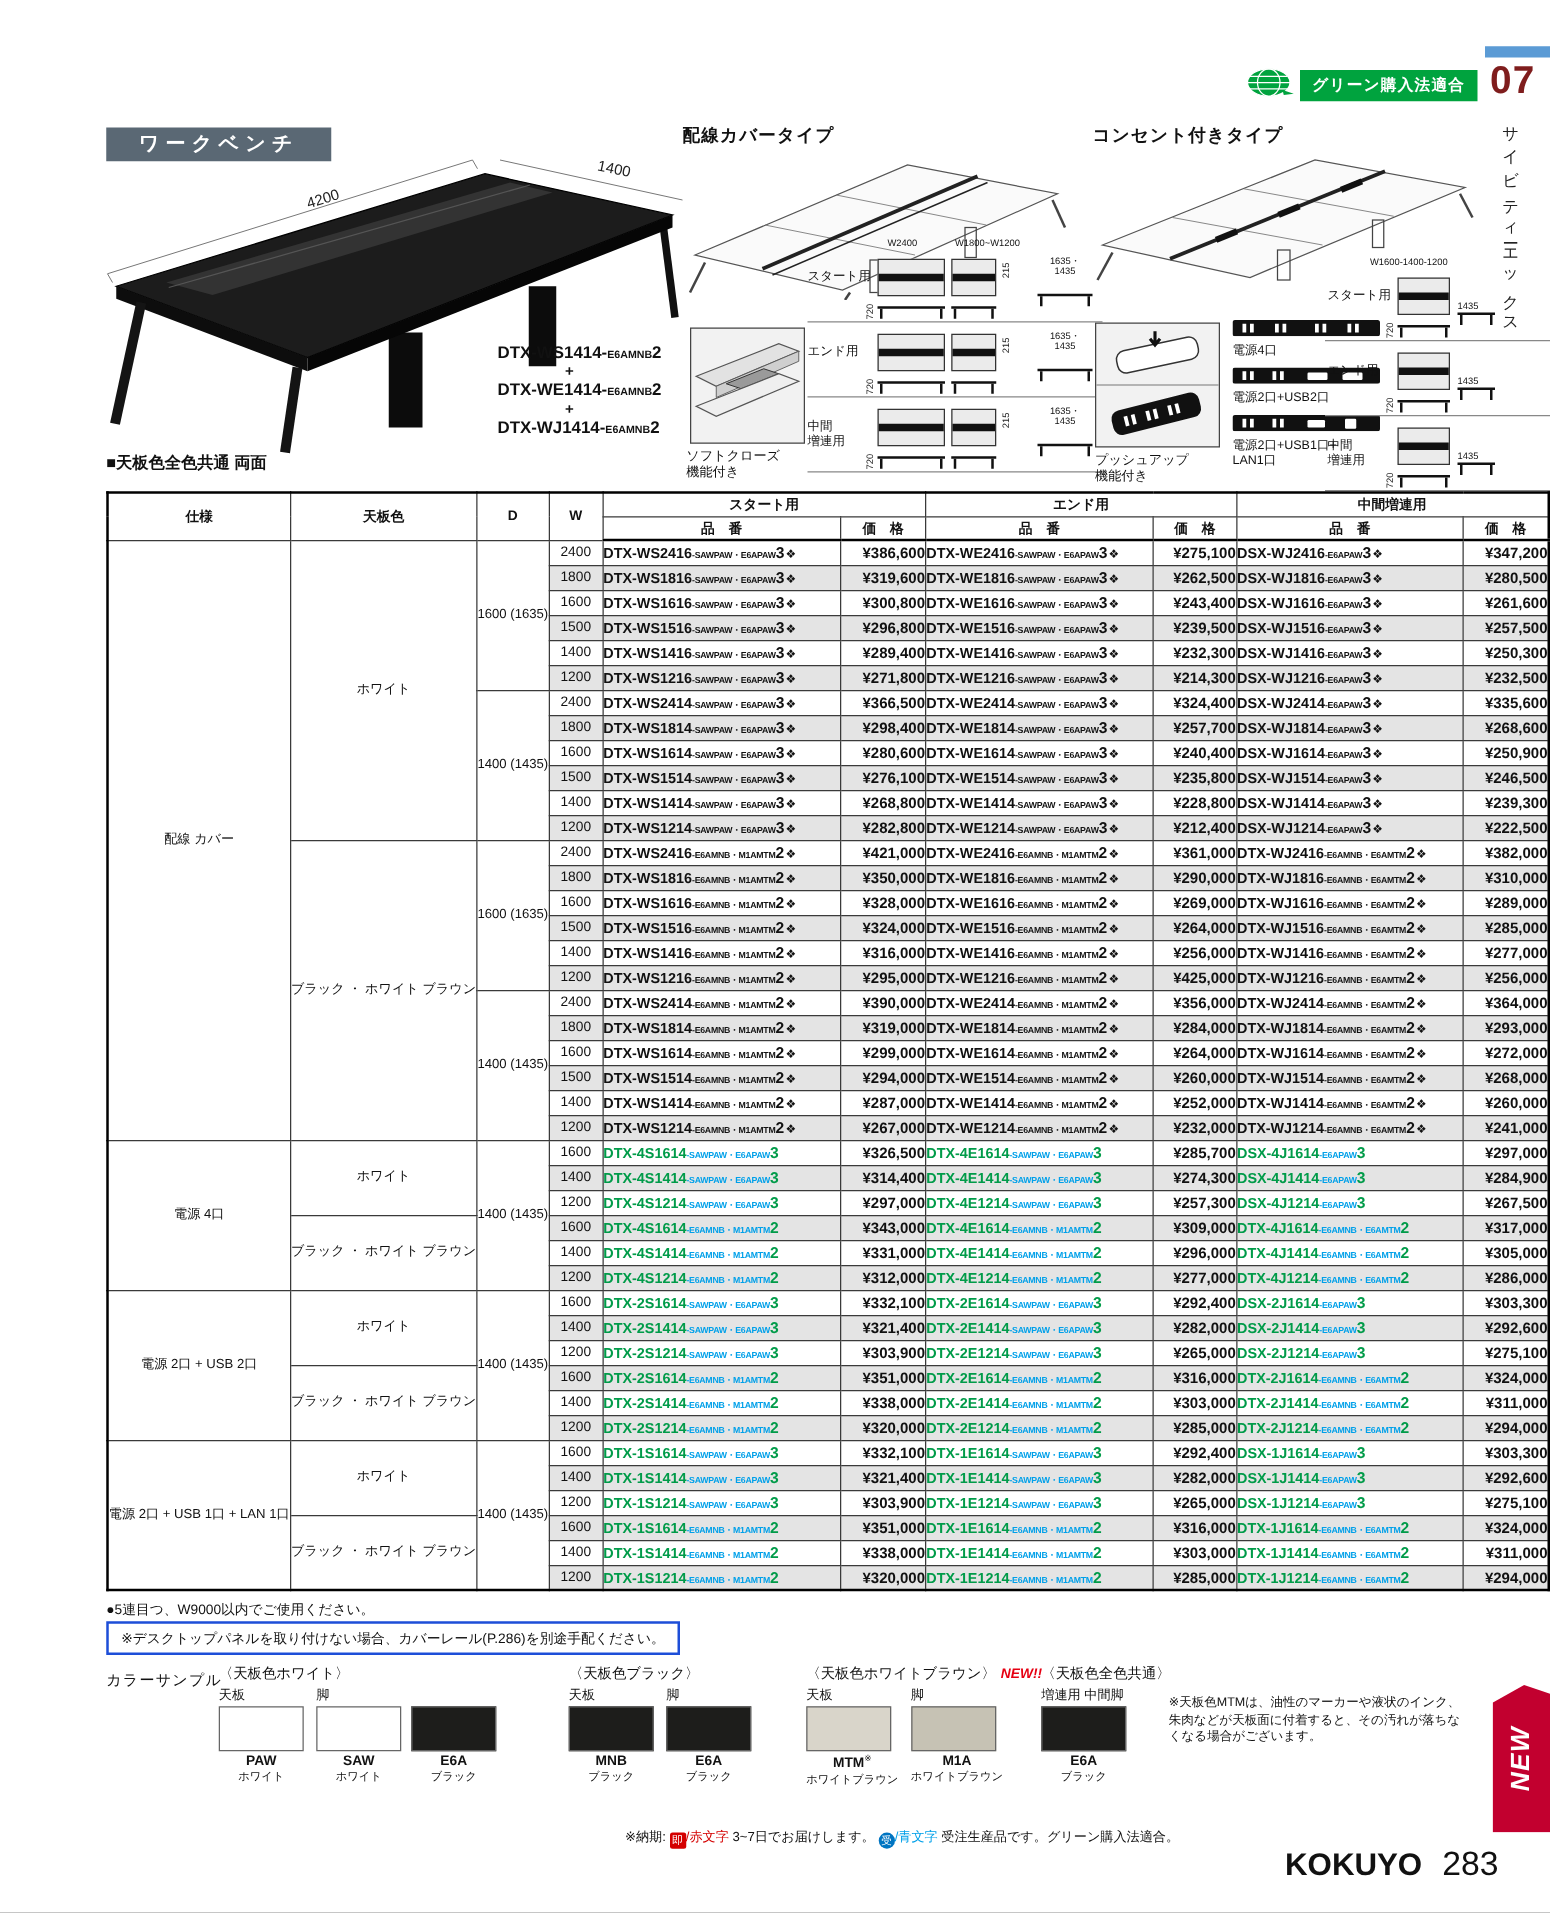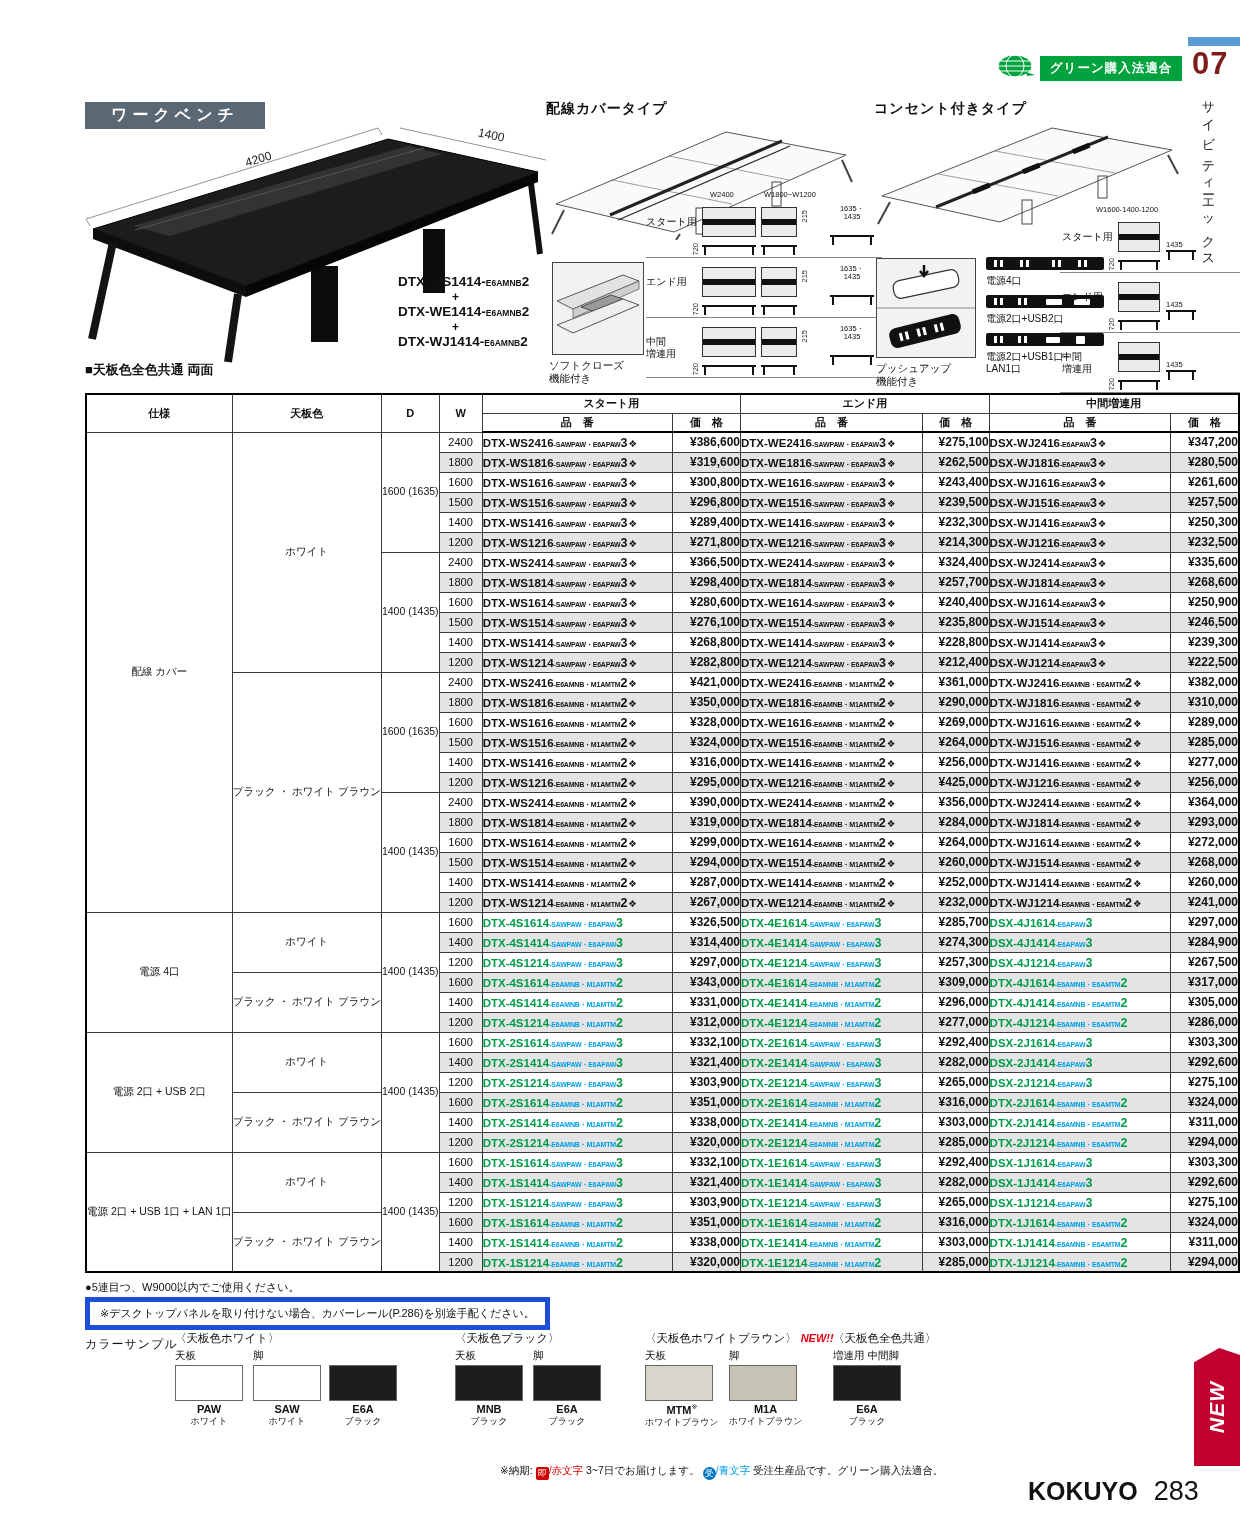--- a/index.html
+++ b/index.html
@@ -61,21 +61,21 @@
 .cmark{font-size:9.5px;margin-left:1px}
 td.code.g .cm,td.code.g .cn{color:#009b49}
 td.code.g .cs{color:#00a0e9}
 td.price{font-size:12px;font-weight:bold;text-align:right;padding-right:6px;vertical-align:middle}
 tr.shade td{background:#e4e4e4}
 tr.sec td{border-top:2px solid #000}
 tr.grp td{border-top:1.5px solid #111}
 
 
 .note1{left:85px;top:1280px;font-size:11px}
-.note2{left:85px;top:1297px;font-size:11px;border:5px solid #1d4ed8;padding:4px 10px;display:inline-block}
+.note2{left:85px;top:1297px;font-size:11px;border:2px solid #1d4ed8;padding:4px 10px;display:inline-block}
 .samplestitle{left:85px;top:1336px;font-size:12px;letter-spacing:1px}
 .sgroup{position:absolute;top:0}
 .sghead{font-size:11.5px;margin-bottom:3px;white-space:nowrap}
 .newtag{color:#e60012;font-weight:bold;font-style:italic;font-size:11px;margin-left:4px}
 .scols{display:flex;gap:10px}
 .spart{font-size:10.5px;margin-bottom:2px}
 .srow{display:flex;gap:8px}
 .swbox{width:68px;height:36px;border:1px solid #666}
 .swcode{font-size:11px;font-weight:bold;text-align:center;margin-top:2px}
 .swcode sup{font-size:7px;font-weight:normal}
@@ -891,20 +891,23 @@
               <div class="sw">
                 <div class="swbox" style="background: rgb(29, 29, 27);"></div>
                 <div class="swcode">E6A</div>
                 <div class="swname">ブラック</div>
               </div>
             </div>
           </div>
         </div>
       </div>
     </div>
+  <div class="abs mtmnote ml">※天板色MTMは、油性のマーカーや液状のインク、
+朱肉などが天板面に付着すると、その汚れが落ちな
+くなる場合がございます。</div>
 
   <div class="abs fnright">
     <div>
       <span>※納期:</span>
       <span class="redmark">即</span><span class="redtxt">/</span><span class="redtxt">赤文字</span>
       <span>3~7日でお届けします。</span>
       <span class="bluemark">受</span><span class="bluetxt">/</span><span class="bluetxt">青文字</span>
       <span>受注生産品です。グリーン購入法適合。</span>
     </div>
   </div>

